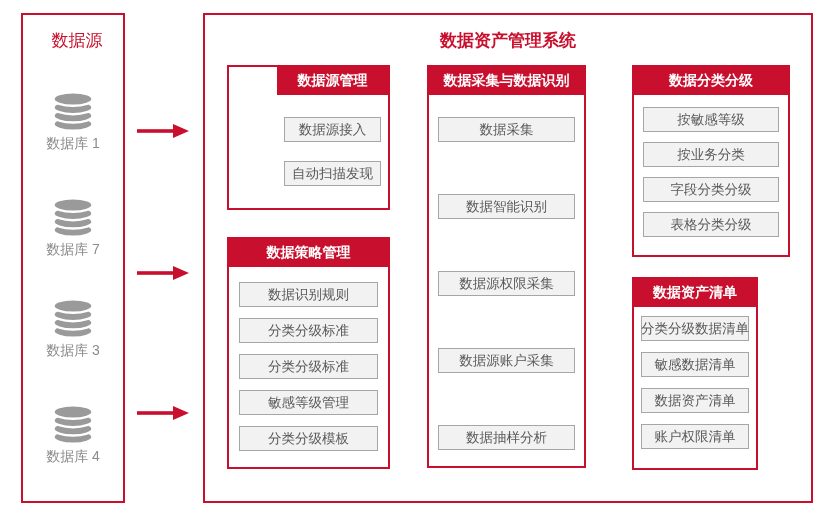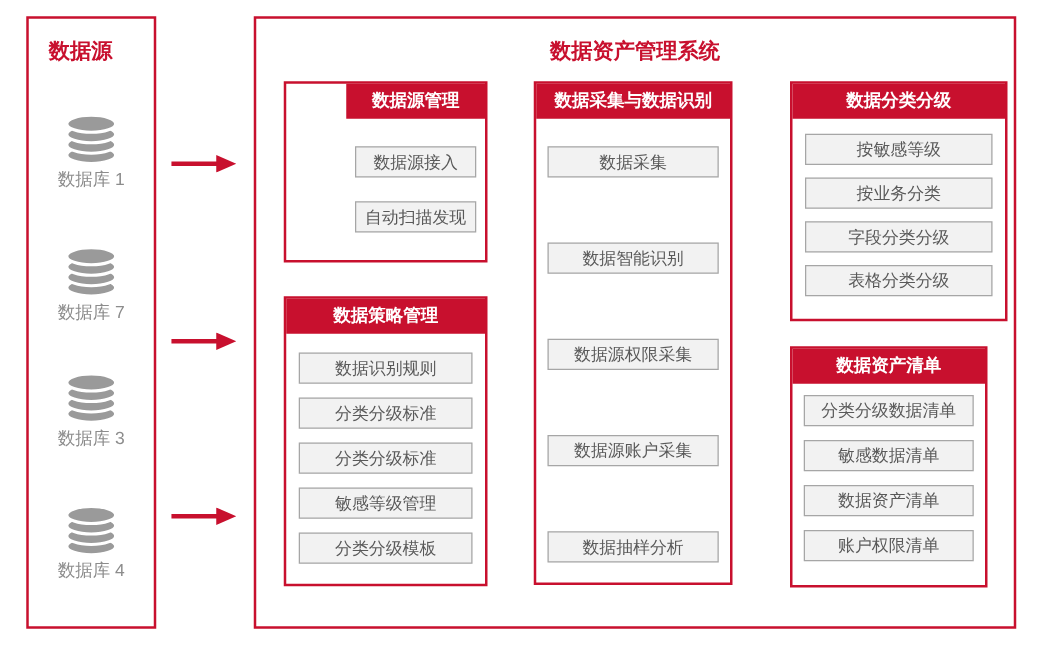--- a/index.html
+++ b/index.html
@@ -10,22 +10,22 @@
     --icon_gray:#9A9A9A;
     --label_gray:#8C8C8C;
   }
   html,body{margin:0;padding:0;background:#fff;}
   body{font-family:"Liberation Sans","DejaVu Sans",sans-serif;}
   .canvas{position:relative;width:836px;height:523px;background:#fff;overflow:hidden;}
 
   
   .source-panel{position:absolute;left:21px;top:13px;width:104px;height:490px;
     border:2px solid var(--red);box-sizing:border-box;background:#fff;}
-  .source-title{position:absolute;left:16px;top:14px;width:100%;
-    color:var(--red);font-weight:bold;font-size:17px;}
+  .source-title{position:absolute;left:4px;top:14px;width:100%;text-align:center;
+    color:var(--red);font-weight:normal;font-size:17px;}
   .db-group{position:absolute;left:0;width:100%;display:flex;flex-direction:column;align-items:center;}
   .db-label{margin-top:3px;font-size:14px;color:var(--label_gray);white-space:nowrap;}
 
   
   .flow-arrow{position:absolute;left:137px;width:52px;height:14px;}
 
   
   .system-panel{position:absolute;left:203px;top:13px;width:610px;height:490px;
     border:2px solid var(--red);box-sizing:border-box;background:#fff;}
   .system-title{position:absolute;left:0;top:14px;width:100%;text-align:center;
@@ -41,23 +41,23 @@
     background:var(--button_bg);border:1px solid var(--button_border);
     color:var(--button_text);font-size:13.5px;
     display:flex;align-items:center;justify-content:center;white-space:nowrap;}
 
   .box-a{left:22px;top:50px;width:163px;height:145px;padding-left:48px;}
   .box-a .box-body{padding-top:22px;gap:19px;}
   .box-b{left:22px;top:222px;width:163px;height:232px;}
   .box-b .box-body{padding-top:15px;gap:11px;}
   .box-m{left:222px;top:50px;width:159px;height:403px;}
   .box-m .box-body{padding-top:22px;gap:52px;border-radius:18px;}
-  .box-c{left:427px;top:50px;width:174px;height:192px;}
+  .box-c{left:427px;top:50px;width:158px;height:192px;}
   .box-c .box-body{padding-top:12px;gap:10px;}
-  .box-d{left:427px;top:262px;width:158px;height:193px;}
+  .box-d{left:427px;top:262px;width:126px;height:193px;}
   .box-d .box-body{padding-top:9px;gap:11px;}
 </style>
 </head>
 <body>
 
 <div class="canvas">
 
   <div class="source-panel">
     <div class="source-title">数据源</div>
 

